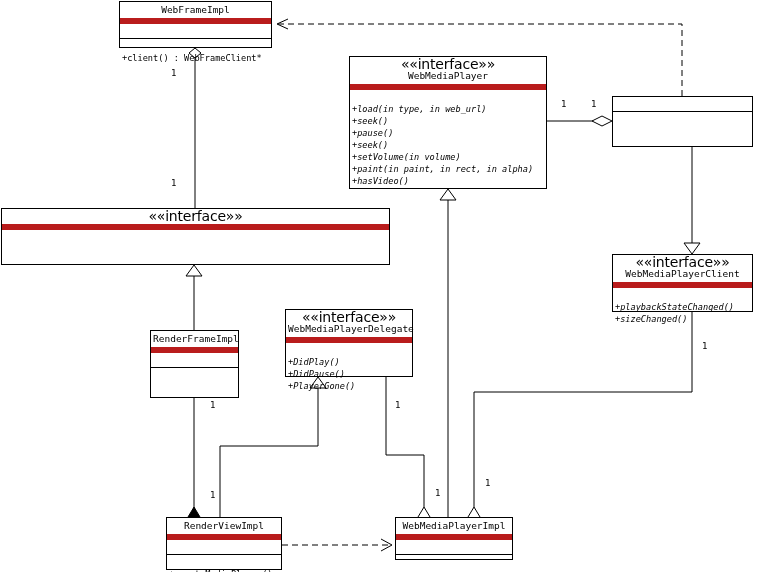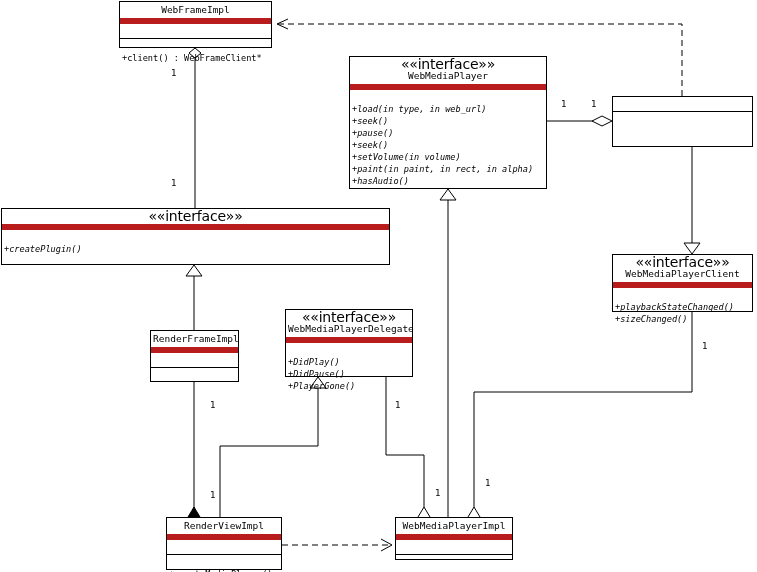--- a/index.html
+++ b/index.html
@@ -154,35 +154,34 @@
       <span class="stereo">««interface»»</span>
       <span class="nm">WebMediaPlayer</span>
     </div>
     <div class="comp italic">
       <span class="op">+load(in type, in web_url)</span>
       <span class="op">+seek()</span>
       <span class="op">+pause()</span>
       <span class="op">+seek()</span>
       <span class="op">+setVolume(in volume)</span>
       <span class="op">+paint(in paint, in rect, in alpha)</span>
-      <span class="op">+hasAudio()</span>
+      <span class="op">+hasVideo()</span>
     </div>
   </div>
 
   <div class="cls" style="left:612px;top:96px;width:141px;height:51px;">
     <div class="comp empty"></div>
     <div class="comp empty"></div>
   </div>
 
   <div class="cls" style="left:1px;top:208px;width:389px;height:57px;">
     <div class="hdr">
       <span class="stereo">««interface»»</span>
     </div>
     <div class="comp italic">
-      <span class="op">+createPlugin()</span>
     </div>
   </div>
 
   <div class="cls" style="left:612px;top:254px;width:141px;height:58px;">
     <div class="hdr">
       <span class="stereo">««interface»»</span>
       <span class="nm">WebMediaPlayerClient</span>
     </div>
     <div class="comp italic">
       <span class="op">+playbackStateChanged()</span>
@@ -195,21 +194,21 @@
       <span class="stereo">««interface»»</span>
       <span class="nm">WebMediaPlayerDelegate</span>
     </div>
     <div class="comp italic">
       <span class="op">+DidPlay()</span>
       <span class="op">+DidPause()</span>
       <span class="op">+PlayerGone()</span>
     </div>
   </div>
 
-  <div class="cls" style="left:150px;top:330px;width:89px;height:52px;">
+  <div class="cls" style="left:150px;top:330px;width:89px;height:68px;">
     <div class="hdr">
       <span class="nm">RenderFrameImpl</span>
     </div>
     <div class="comp empty"></div>
     <div class="comp empty"></div>
   </div>
 
   <div class="cls" style="left:166px;top:517px;width:116px;height:53px;">
     <div class="hdr">
       <span class="nm">RenderViewImpl</span>

